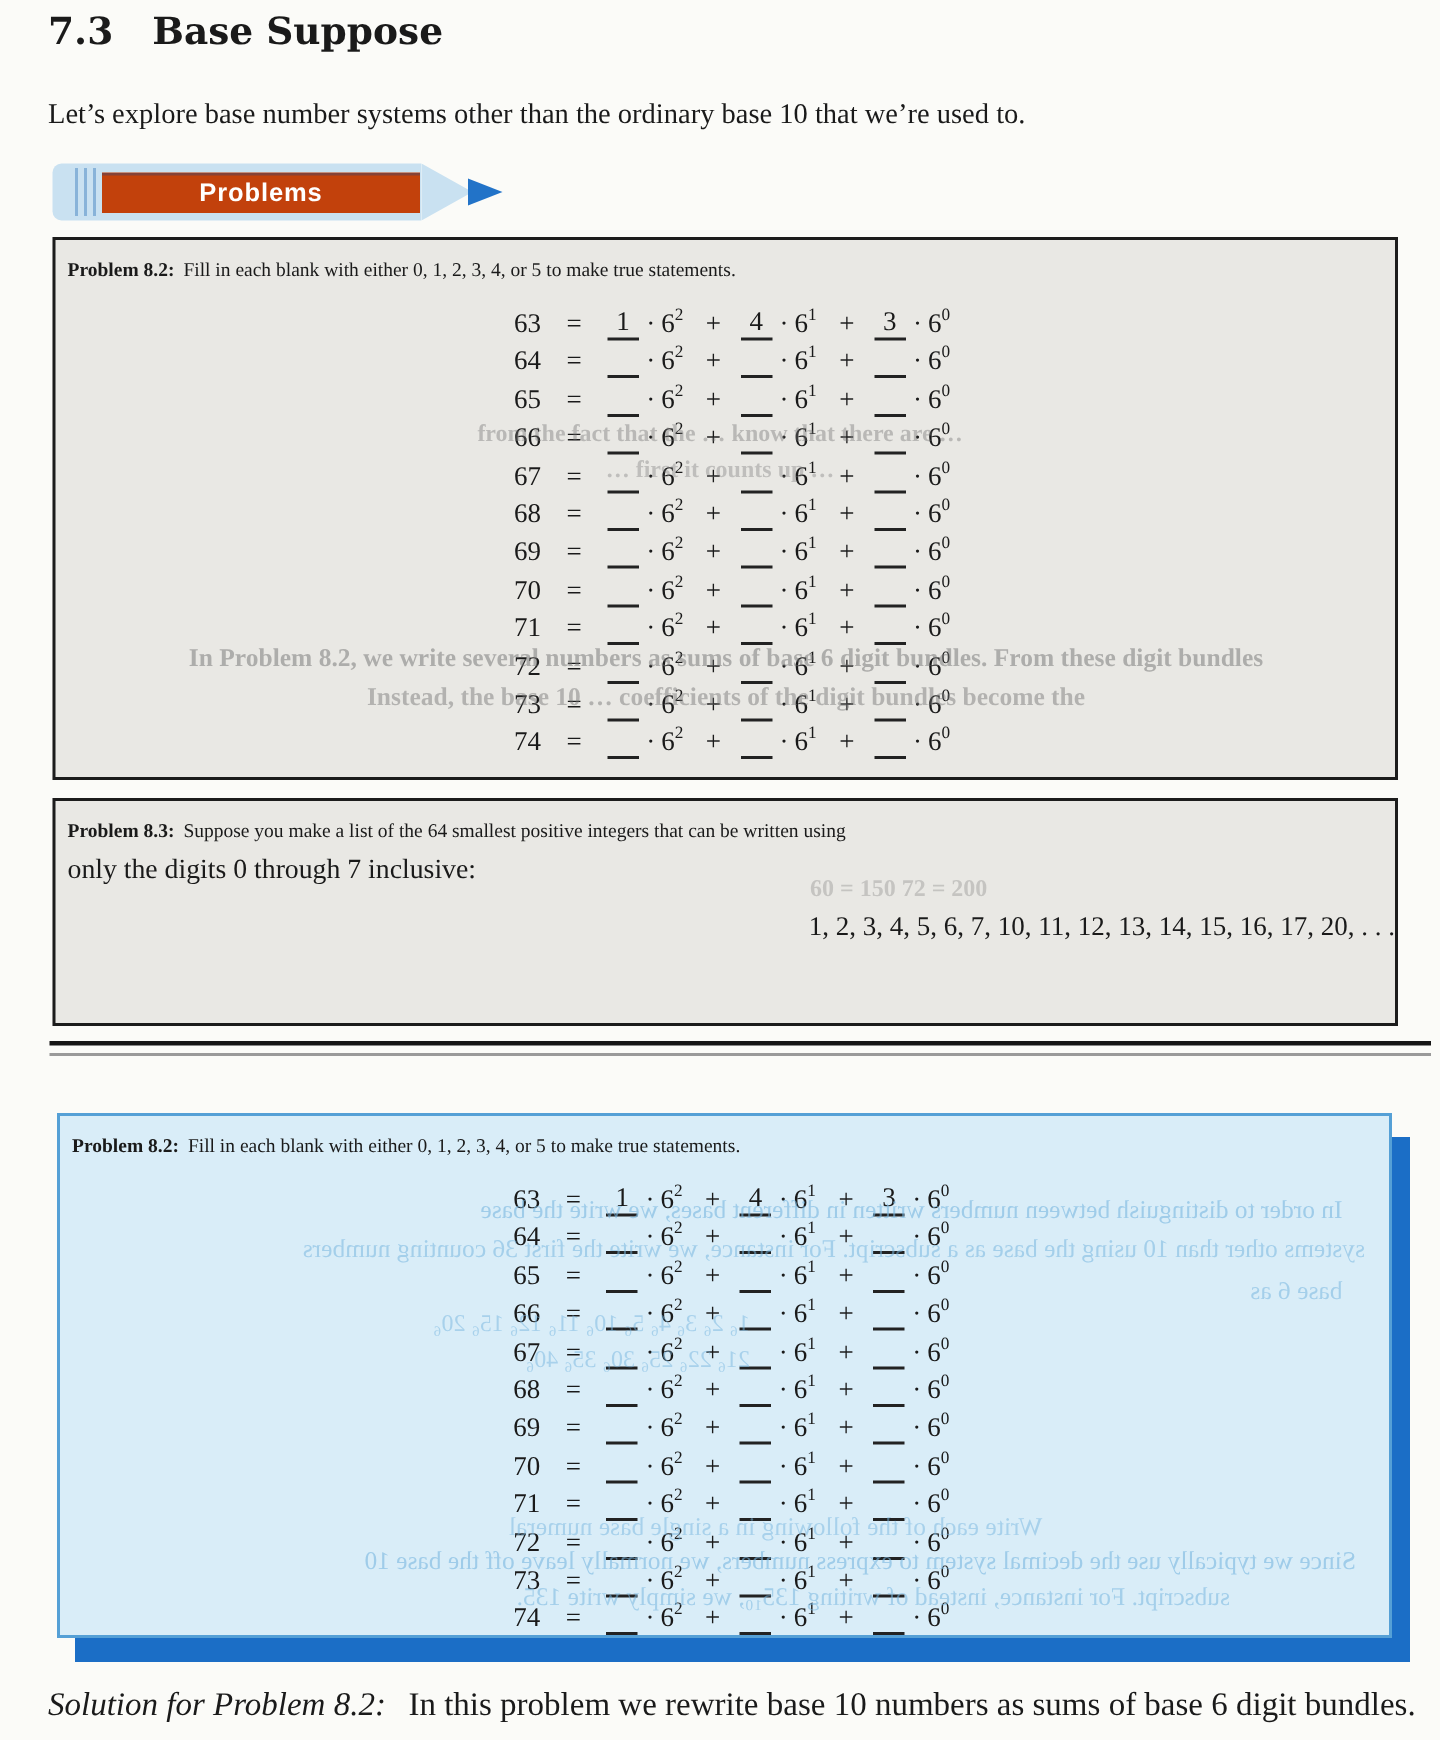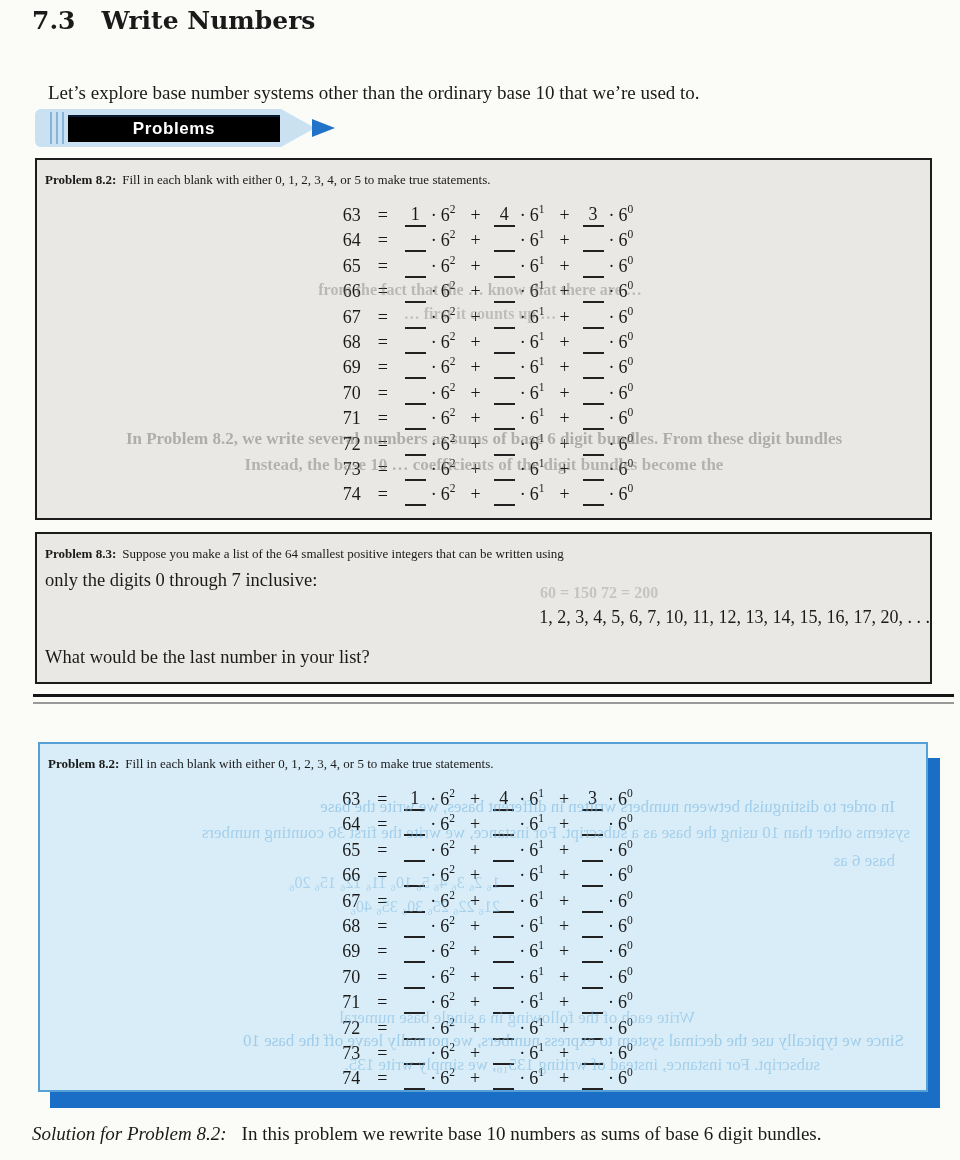--- a/index.html
+++ b/index.html
@@ -5,31 +5,31 @@
   html,body{margin:0;padding:0;}
   body{
     width:960px;height:1160px;position:relative;overflow:hidden;
     background:#fbfbf8;color:#1a1a1a;
     font-family:"Liberation Serif", serif;
   }
   
   .section-head{position:absolute;left:32px;top:6px;font-size:25px;font-weight:bold;
     font-family:"DejaVu Serif", serif;display:flex;}
   .section-head .num{margin-right:26px;}
-  .intro{position:absolute;left:32px;top:66px;font-size:19px;margin:16px;}
+  .intro{position:absolute;left:32px;top:66px;font-size:19px;margin:0;}
 
   
   .banner{position:absolute;left:35px;top:106px;width:312px;height:44px;}
   .banner .pbody{position:absolute;left:0;top:3px;width:246px;height:38px;
     background:#c9e1f1;border-radius:6px 0 0 6px;}
   .banner .stripes{position:absolute;left:11px;top:6px;width:22px;height:32px;
     background:repeating-linear-gradient(90deg,transparent 0 4px,#88b3d9 4px 6px);}
   .banner .tip-light{position:absolute;left:246px;top:3px;width:34px;height:38px;
     background:#c9e1f1;clip-path:polygon(0 0,100% 50%,0 100%);}
-  .banner .bar{position:absolute;left:33px;top:9px;width:212px;height:27px;background:#000000;
+  .banner .bar{position:absolute;left:33px;top:9px;width:212px;height:27px;background:#c2410c;
     color:#ffffff;text-align:center;line-height:27px;font-size:17px;font-weight:bold;
     font-family:"Liberation Sans", sans-serif;letter-spacing:.6px;
     box-shadow:0 2px 0 rgba(20,70,140,.35) inset;}
   .banner .tri{position:absolute;left:277px;top:13px;width:0;height:0;
     border-left:23px solid #2273c8;border-top:9px solid transparent;border-bottom:9px solid transparent;}
 
   
   .box{position:absolute;left:35px;width:897px;background:#e9e8e4;
     border:2px solid #1c1c1c;box-sizing:border-box;}
   #box-p82{top:158px;height:362px;}
@@ -53,21 +53,21 @@
   
   .p83-line{margin:0;padding:0 10px 0 8px;font-size:18.5px;line-height:27px;}
   .p83-seq{margin:13px 0 0 0;text-align:right;font-size:18px;}
   .p83-q{margin:19px 0 0 0;padding-left:8px;font-size:18.5px;}
 
   
   .rule1{position:absolute;left:33px;top:694px;width:921px;height:3px;background:#161616;}
   .rule2{position:absolute;left:33px;top:702px;width:921px;height:2px;background:#9a9a9a;}
 
   
-  .solution{position:absolute;left:32px;top:1123px;margin:0;font-size:19px;}
+  .solution{position:absolute;left:32px;top:1123px;margin:0;font-size:22px;}
   .solution i{margin-right:15px;}
 
   
   .ghost{position:absolute;pointer-events:none;white-space:nowrap;overflow:hidden;
     font-family:"Liberation Serif", serif;z-index:3;}
   .g-gray{color:#737373;font-weight:bold;}
   .g-blue{color:#79b7e0;transform:scaleX(-1);}
   .g1{top:281px;left:50px;width:860px;font-size:16px;text-align:center;opacity:.4;}
   .g2{top:305px;left:50px;width:860px;font-size:16px;text-align:center;opacity:.35;}
   .g3{top:429px;left:48px;width:872px;font-size:17px;text-align:center;opacity:.5;}
@@ -80,21 +80,21 @@
   .b5{top:898px;left:70px;width:430px;font-size:16px;opacity:.5;}
   .b6{top:1008px;left:55px;width:640px;font-size:17px;opacity:.5;}
   .b7{top:1031px;left:48px;width:856px;font-size:17px;opacity:.6;}
   .b8{top:1055px;left:120px;width:700px;font-size:17px;opacity:.55;}
 </style>
 </head>
 <body>
 
 <div class="section-head">
   <span class="num">7.3</span>
-  <span>Write Numbers</span>
+  <span>Base Suppose</span>
 </div>
 
 <p class="intro">Let’s explore base number systems other than the ordinary base 10 that we’re used to.</p>
 
 <div class="banner">
   <div class="pbody"></div>
   <div class="stripes"></div>
   <div class="tip-light"></div>
   <div class="bar">Problems</div>
   <div class="tri"></div>
@@ -287,21 +287,20 @@
       </div>
     </div>
 </div>
 
 <div class="box" id="box-p83">
   <div class="box-header">
     <b>Problem 8.3:</b><span>Suppose you make a list of the 64 smallest positive integers that can be written using</span>
   </div>
   <p class="p83-line">only the digits 0 through 7 inclusive:</p>
   <p class="p83-seq">1, 2, 3, 4, 5, 6, 7, 10, 11, 12, 13, 14, 15, 16, 17, 20, . . .</p>
-  <p class="p83-q">What would be the last number in your list?</p>
 </div>
 
 <div class="rule1"></div>
 <div class="rule2"></div>
 
 <div id="box-p82b">
   <div class="box-header">
     <b>Problem 8.2:</b><span>Fill in each blank with either 0, 1, 2, 3, 4, or 5 to make true statements.</span>
   </div>
   <div class="eq-block" id="eq-block-2">

